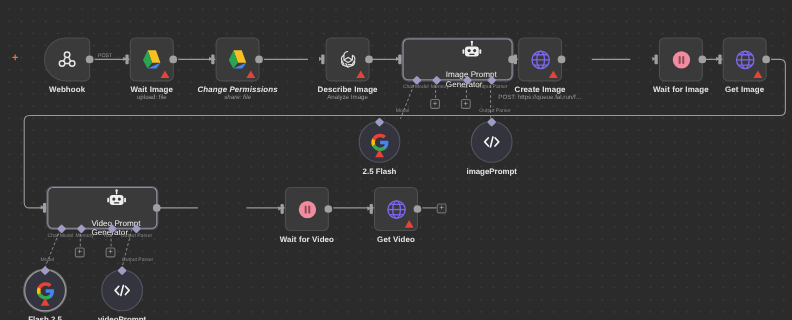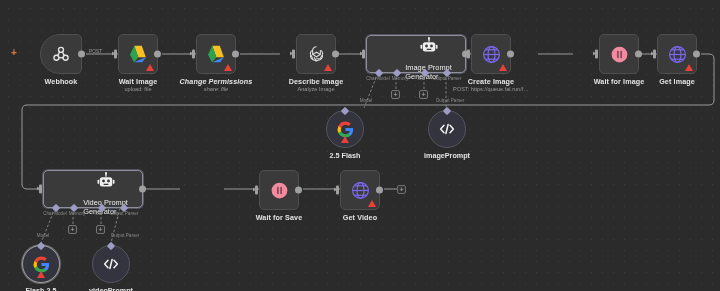--- a/index.html
+++ b/index.html
@@ -377,21 +377,21 @@
   <div class="node square" style="left:259px; top:170px;">
     <span>
       <svg class="ic" width="21" height="21" viewBox="0 0 24 24">
         <circle cx="12" cy="12" r="9" fill="#f08ba0"></circle>
         <rect x="9.1" y="7.8" width="2.1" height="8.4" rx="1" fill="#8e4a58"></rect>
         <rect x="12.8" y="7.8" width="2.1" height="8.4" rx="1" fill="#8e4a58"></rect>
       </svg>
     </span>
     <div class="port-in"></div>
     <div class="port-out"></div>
-    <div class="node-title">Wait for Save</div>
+    <div class="node-title">Wait for Video</div>
   </div>
 
   <div class="node square" style="left:340px; top:170px;">
     <span>
       <svg class="ic" width="21" height="21" viewBox="0 0 24 24" fill="none" stroke="#7b68ee" stroke-width="1.4">
         <circle cx="12" cy="12" r="9"></circle>
         <ellipse cx="12" cy="12" rx="4" ry="9"></ellipse>
         <path d="M3 12 L21 12"></path>
           <path d="M4.8 6.6 L19.2 6.6"></path>
           <path d="M4.8 17.4 L19.2 17.4"></path>

